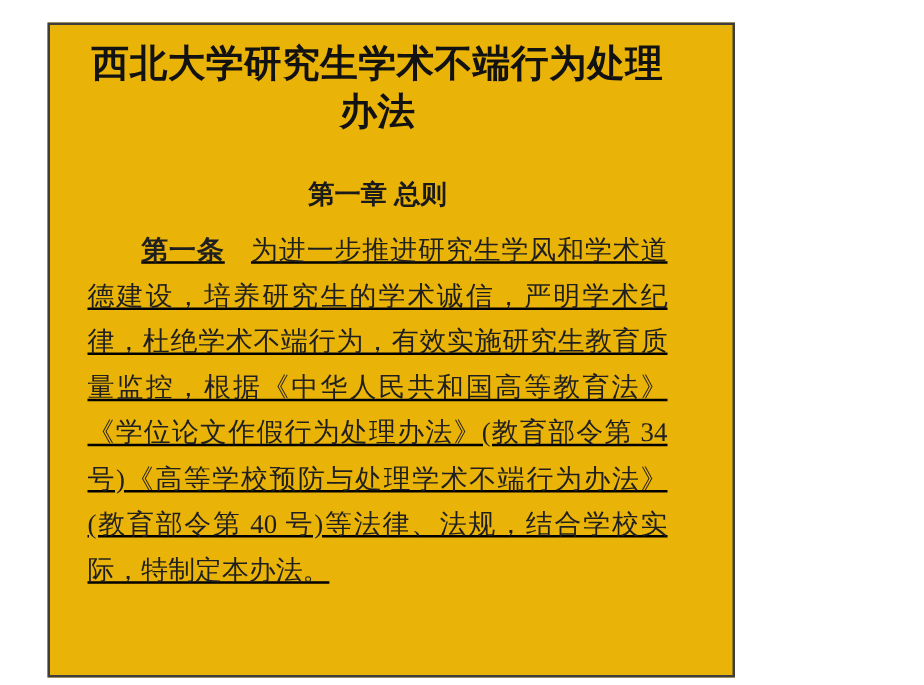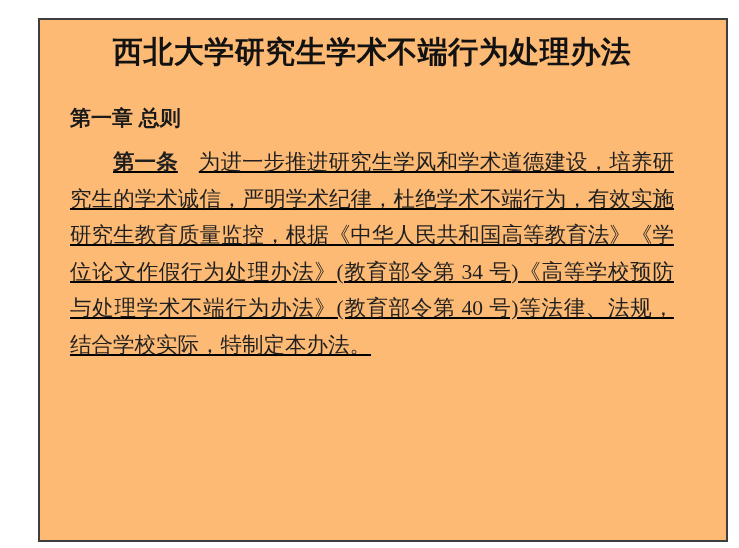--- a/index.html
+++ b/index.html
@@ -11,25 +11,25 @@
     height: 548px;
     background: #ffffff;
     position: relative;
     overflow: hidden;
     font-family: "Liberation Serif", "DejaVu Serif", serif;
   }
   .page-frame {
     position: absolute;
     left: 38px;
     top: 18px;
-    width: 690px;
+    width: 550px;
     height: 524px;
     box-sizing: border-box;
     border: 2px solid #3e3e3e;
-    background: #fdba74;
+    background: #eab308;
   }
   .page-content {
     box-sizing: border-box;
     height: 100%;
     padding: 13px 52px 0 30px;
   }
   .doc-title {
     margin: 0;
     font-family: "Liberation Serif", "DejaVu Serif", serif;
     font-weight: 700;
@@ -38,20 +38,21 @@
     text-align: center;
     color: #121212;
     letter-spacing: 0.5px;
   }
   .chapter-heading {
     margin: 35px 0 0 0;
     font-family: "Liberation Sans", "DejaVu Sans", sans-serif;
     font-weight: 700;
     font-size: 21px;
     line-height: 24px;
+    text-align: center;
     color: #1a1a1a;
   }
   .doc-body {
     margin-top: 14px;
     text-decoration: underline;
   }
   .article {
     margin: 0;
     font-size: 21.5px;
     line-height: 36.5px;

